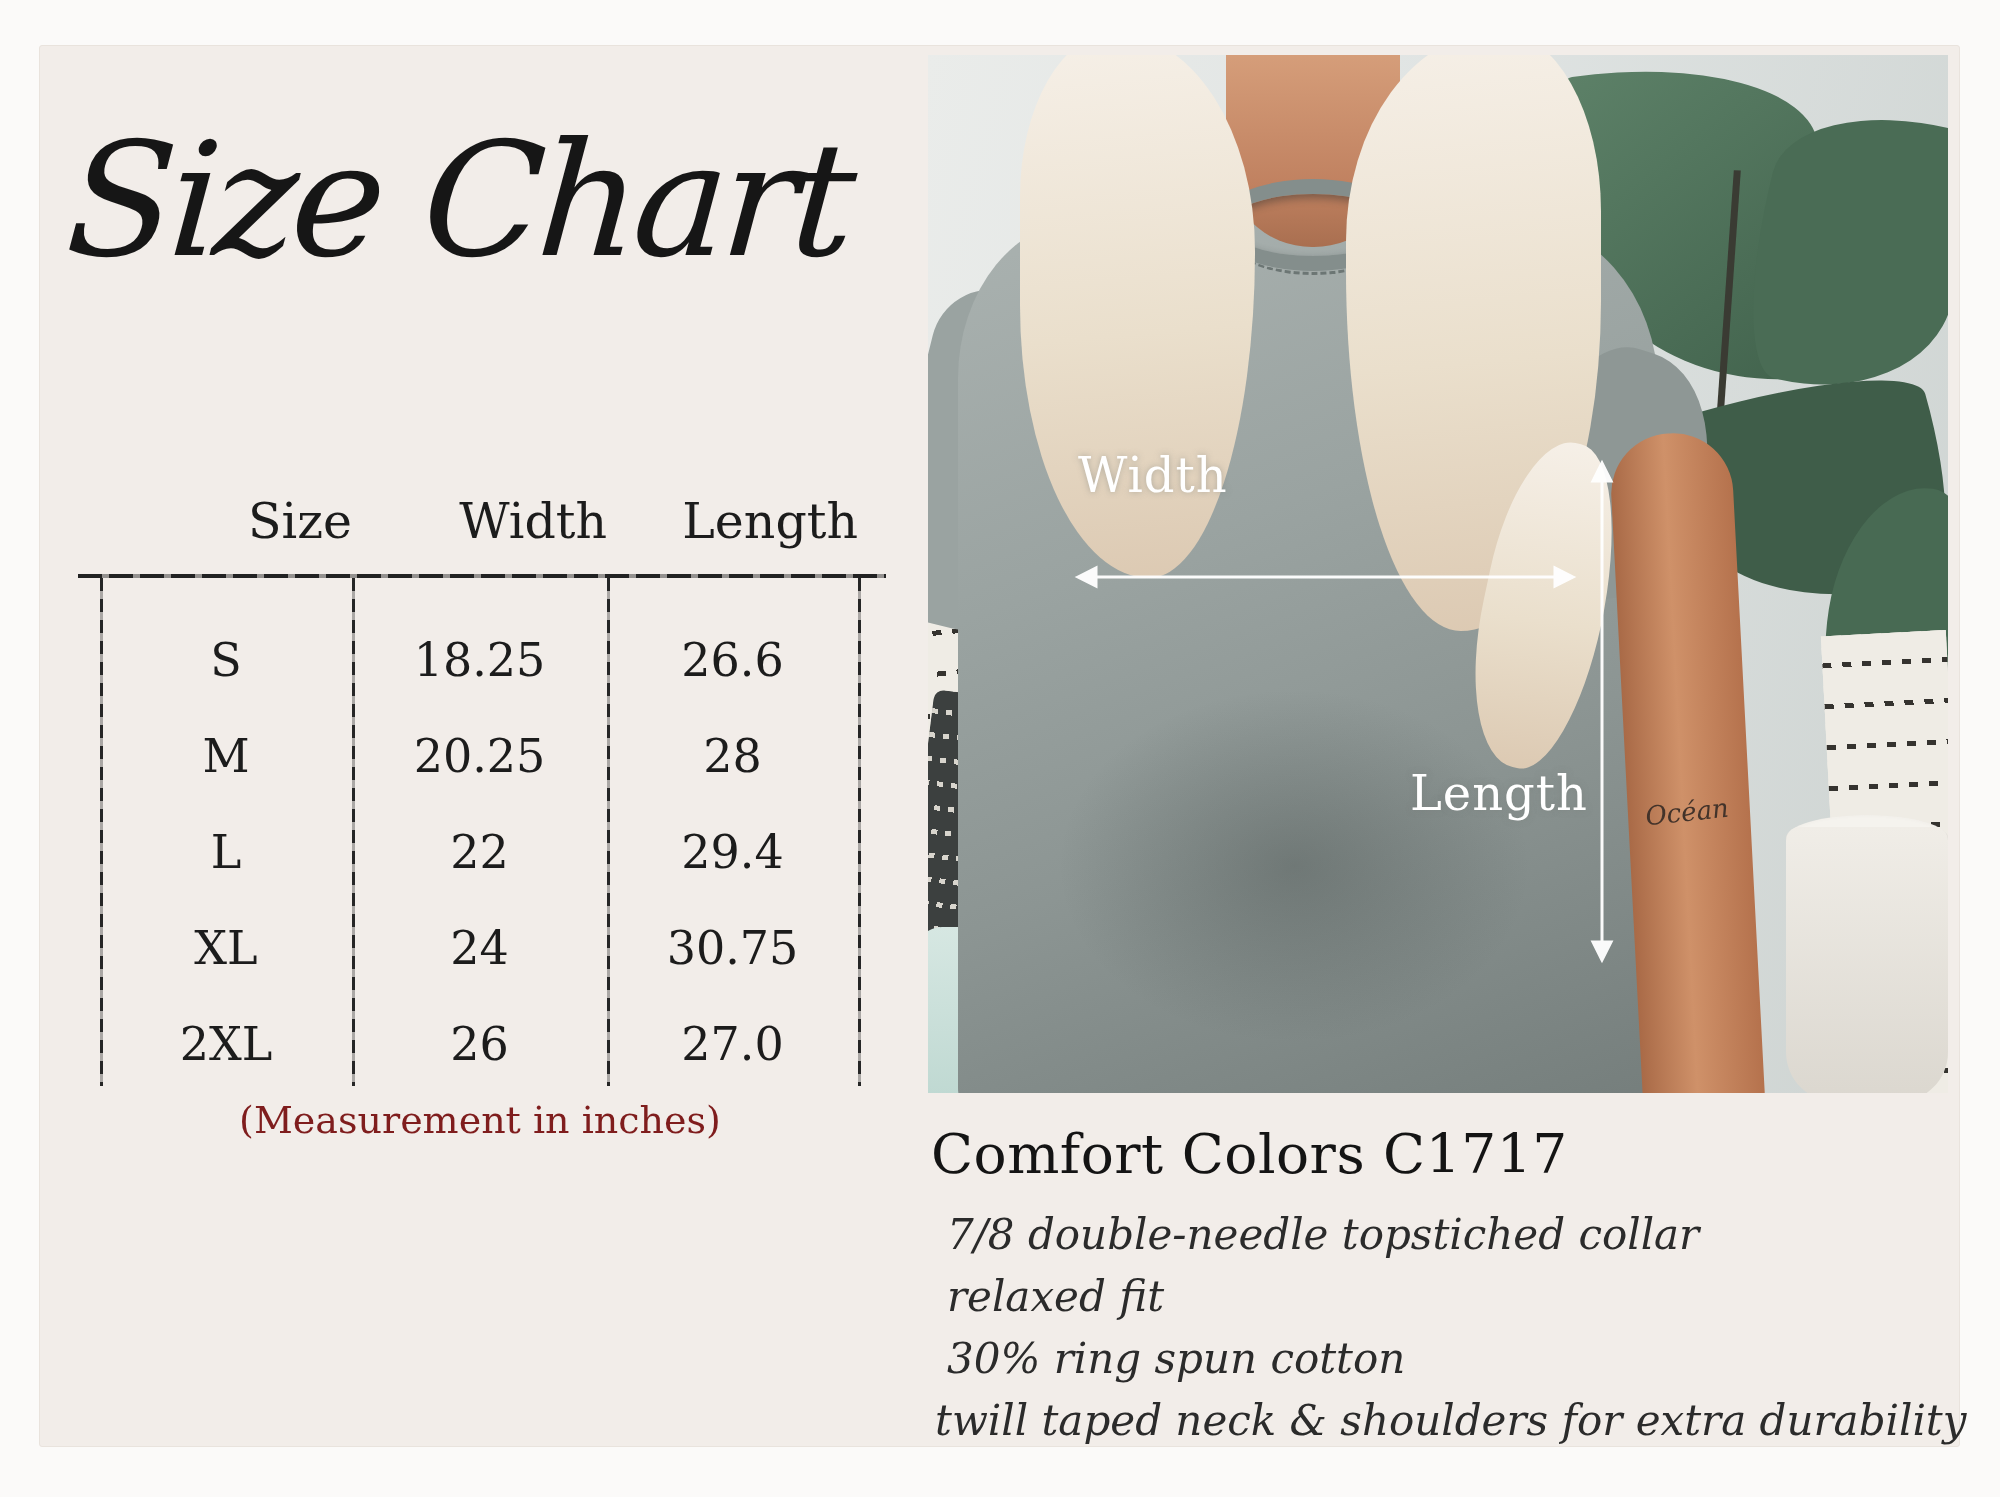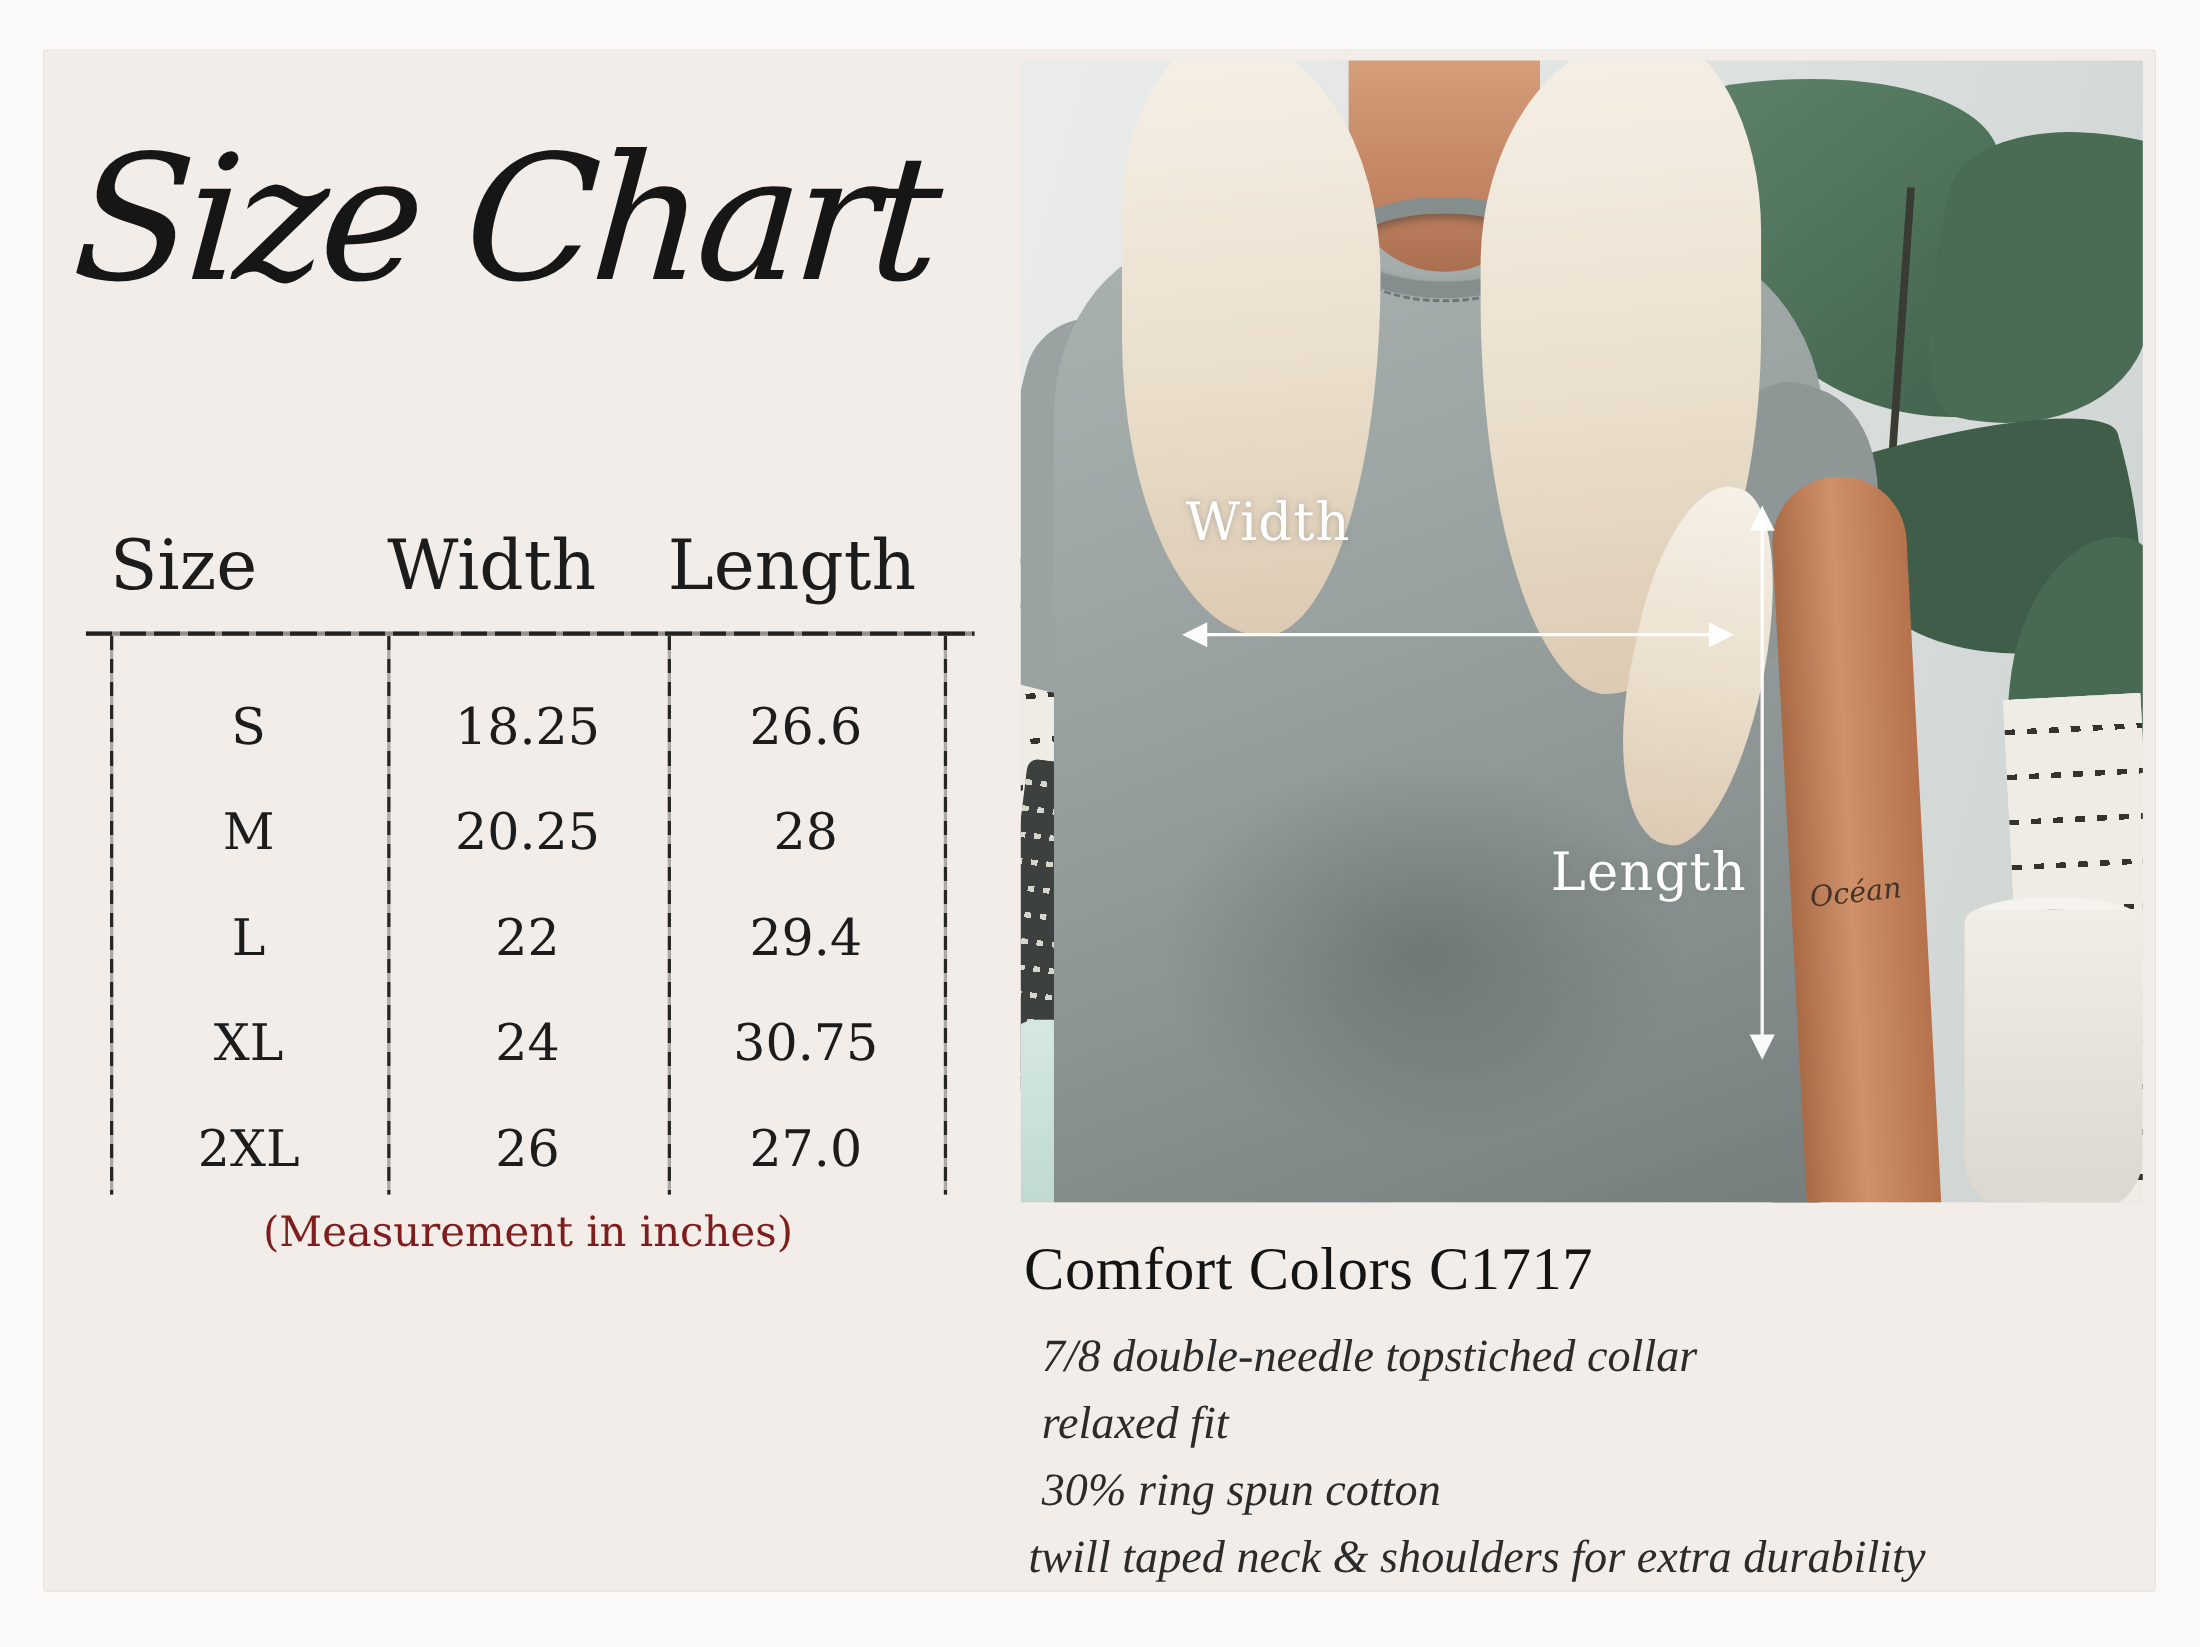--- a/index.html
+++ b/index.html
@@ -11,21 +11,21 @@
          font-family:"DejaVu Serif", serif; overflow:hidden;}
   .card{position:absolute; left:39px; top:45px; width:1921px; height:1402px;
         background:var(--card); border:1px solid #e9e3dd; border-radius:3px;}
 
   
   .script-title{position:absolute; left:68px; top:60px; width:880px; height:280px;
         font-size:158px; font-style:italic; letter-spacing:-6px; color:#161616;
         line-height:280px; white-space:nowrap; transform:skewX(-4deg);}
   .thead{position:absolute; left:100px; top:462px; width:758px; height:104px;
         display:grid; grid-template-columns:252px 255px 251px; align-items:end;}
-  .thead .th{font-size:63px; color:var(--ink); text-align:left; padding-bottom:16px;}
+  .thead .th{font-size:49px; color:var(--ink); text-align:right; padding-bottom:16px;}
   .rule-top{position:absolute; left:78px; top:574px; width:808px; height:4px;
         background:repeating-linear-gradient(90deg,#222 0 24px, rgba(34,34,34,.45) 24px 31px);}
   .vline{position:absolute; top:578px; width:3px; height:508px;
         background:repeating-linear-gradient(180deg,#262626 0 13px, rgba(38,38,38,.35) 13px 21px);}
   .vline.v1{left:100px;} .vline.v2{left:352px;} .vline.v3{left:607px;} .vline.v4{left:858px;}
   .tbody{position:absolute; left:100px; top:612px; width:758px;}
   .trow{display:grid; grid-template-columns:252px 255px 251px; height:96px; align-items:center;}
   .trow .td{font-size:46px; color:var(--ink); text-align:center;}
   .measure-note{position:absolute; left:80px; top:1098px; width:800px; text-align:center;
         font-size:38px; color:#7f1d1d;}
@@ -95,21 +95,21 @@
   .pot-rim{left:858px; top:760px; width:162px; height:46px; border-radius:50%;
         background:#f5f3ee; box-shadow:inset 0 -5px 7px rgba(90,85,75,.25);}
   .soil{left:880px; top:772px; width:118px; height:28px; border-radius:50%; background:#5d4230;}
   .annot-svg{position:absolute; left:0; top:0; width:1020px; height:1038px;}
   .measure-label{position:absolute; color:var(--arrow); font-size:48px;
         text-shadow:0 0 6px rgba(120,125,122,.5); letter-spacing:1px;}
   .measure-label.w{left:150px; top:392px;}
   .measure-label.l{left:470px; top:710px; width:190px; text-align:right;}
 
   
-  .product{position:absolute; left:931px; top:1122px; width:1040px;font-family:Liberation Serif, serif;}
+  .product{position:absolute; left:931px; top:1122px; width:1040px;}
   .product-name{font-size:55px; color:#141414; letter-spacing:0.5px;}
   .feature{font-size:42px; font-style:italic; color:#2b2b2b; margin-top:13px;
         padding-left:16px; white-space:nowrap;}
   .feature.first{margin-top:24px;}
   .feature.last{padding-left:4px;}
 </style>
 </head>
 <body>
 
 <div class="stage">

